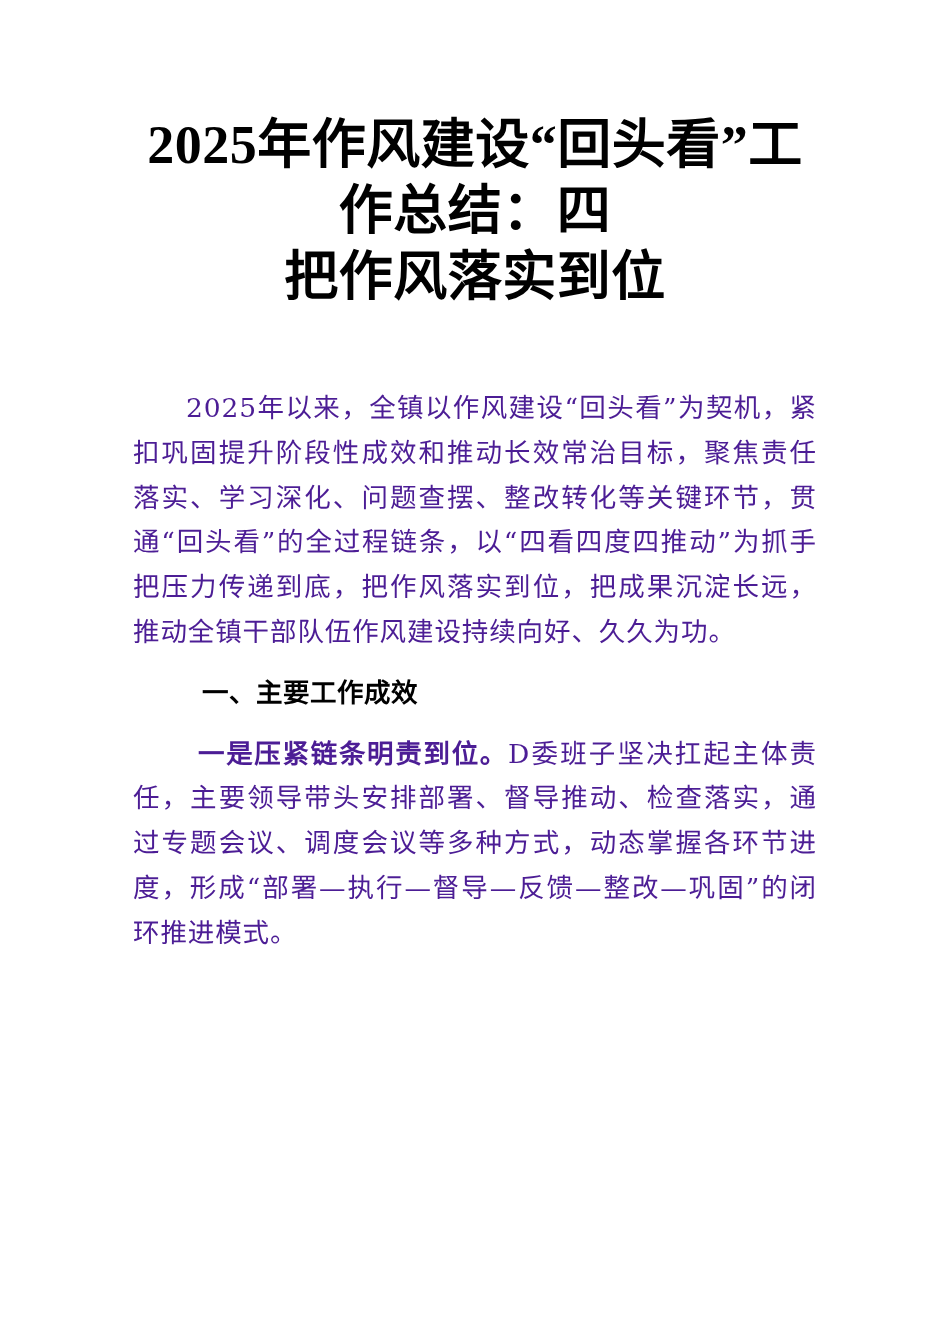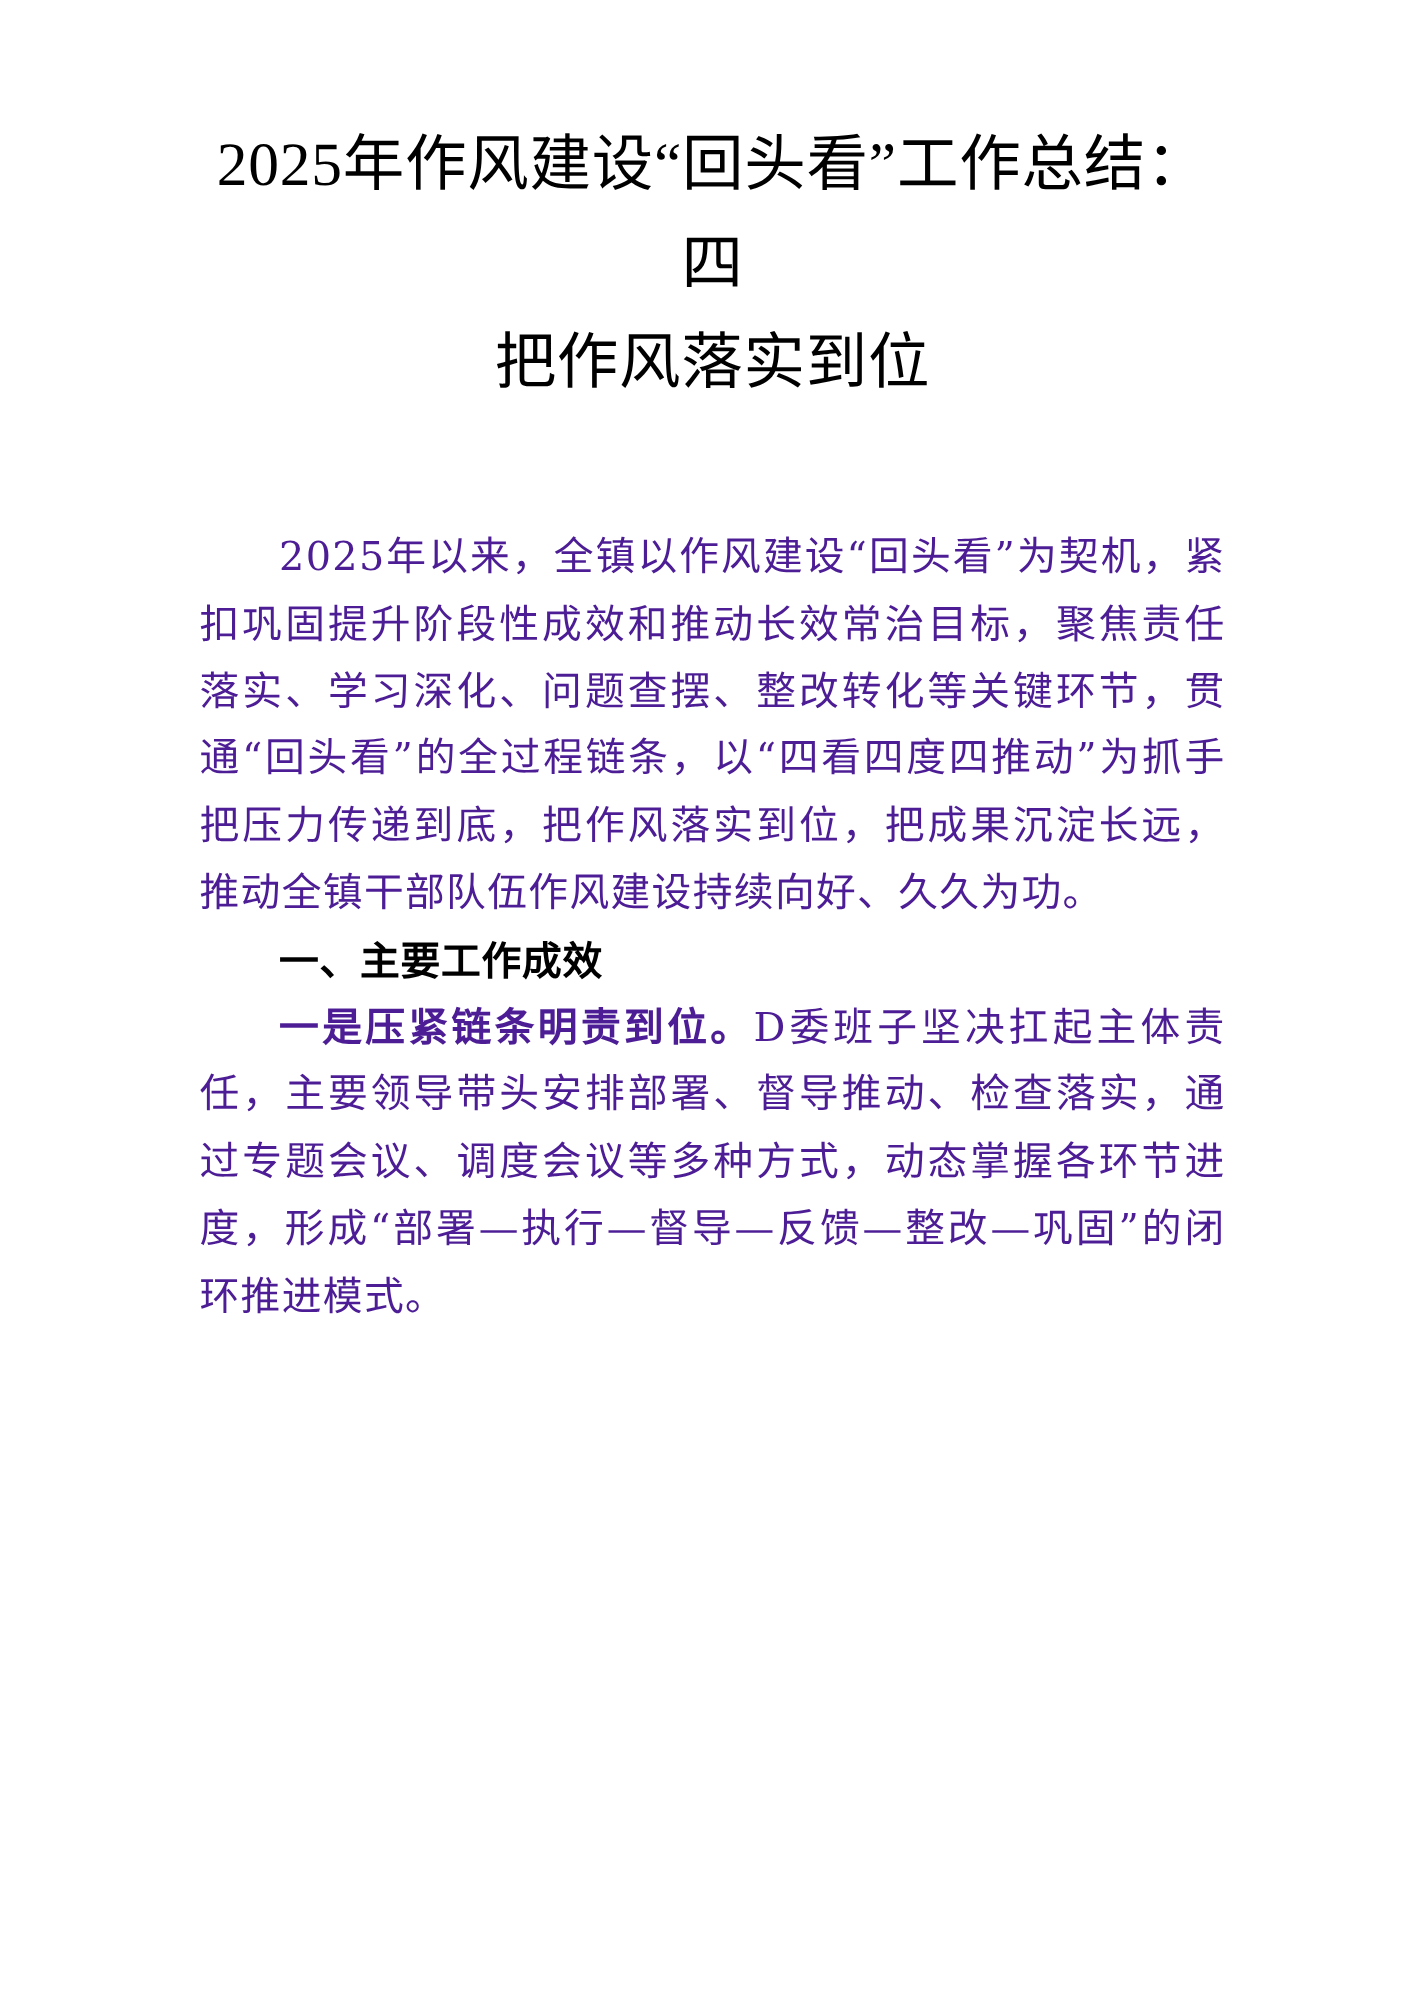--- a/index.html
+++ b/index.html
@@ -21,28 +21,28 @@
   .doc-body {
     position: absolute;
     left: 133px;
     top: 0;
     width: 684px;
   }
 
   
   .doc-title {
     font-family: "Liberation Serif", "DejaVu Serif", serif;
-    font-weight: normal;
-    font-size: 41px;
+    font-weight: bold;
+    font-size: 54px;
     line-height: 66px;
     text-align: center;
     color: #000000;
     letter-spacing: 0.5px;
     margin: 0;
-    padding-top: 76px;
+    padding-top: 112px;
   }
 
   
   .para {
     font-family: "DejaVu Serif", "Liberation Serif", serif;
     font-size: 26.5px;
     line-height: 44.8px;
     color: #4c1d95;
     text-align: justify;
     text-justify: inter-ideograph;
@@ -61,27 +61,28 @@
 
   
   .section-heading {
     font-family: "Liberation Sans", "DejaVu Sans", sans-serif;
     font-weight: bold;
     font-size: 26.5px;
     line-height: 44.8px;
     color: #000000;
     text-indent: 2em;
     letter-spacing: 0.5px;
-    margin: 0;
+    margin: 16px;
   }
 
   
   .lead-bold {
     font-weight: bold;
     letter-spacing: 0.4px;
+    margin-left: 12px;
   }
 </style>
 </head>
 <body>
 
 <div class="page">
   <div class="doc-body">
 
     <h1 class="doc-title">
       <span>2025年作风建设“回头看”工作总结：四</span><br>

